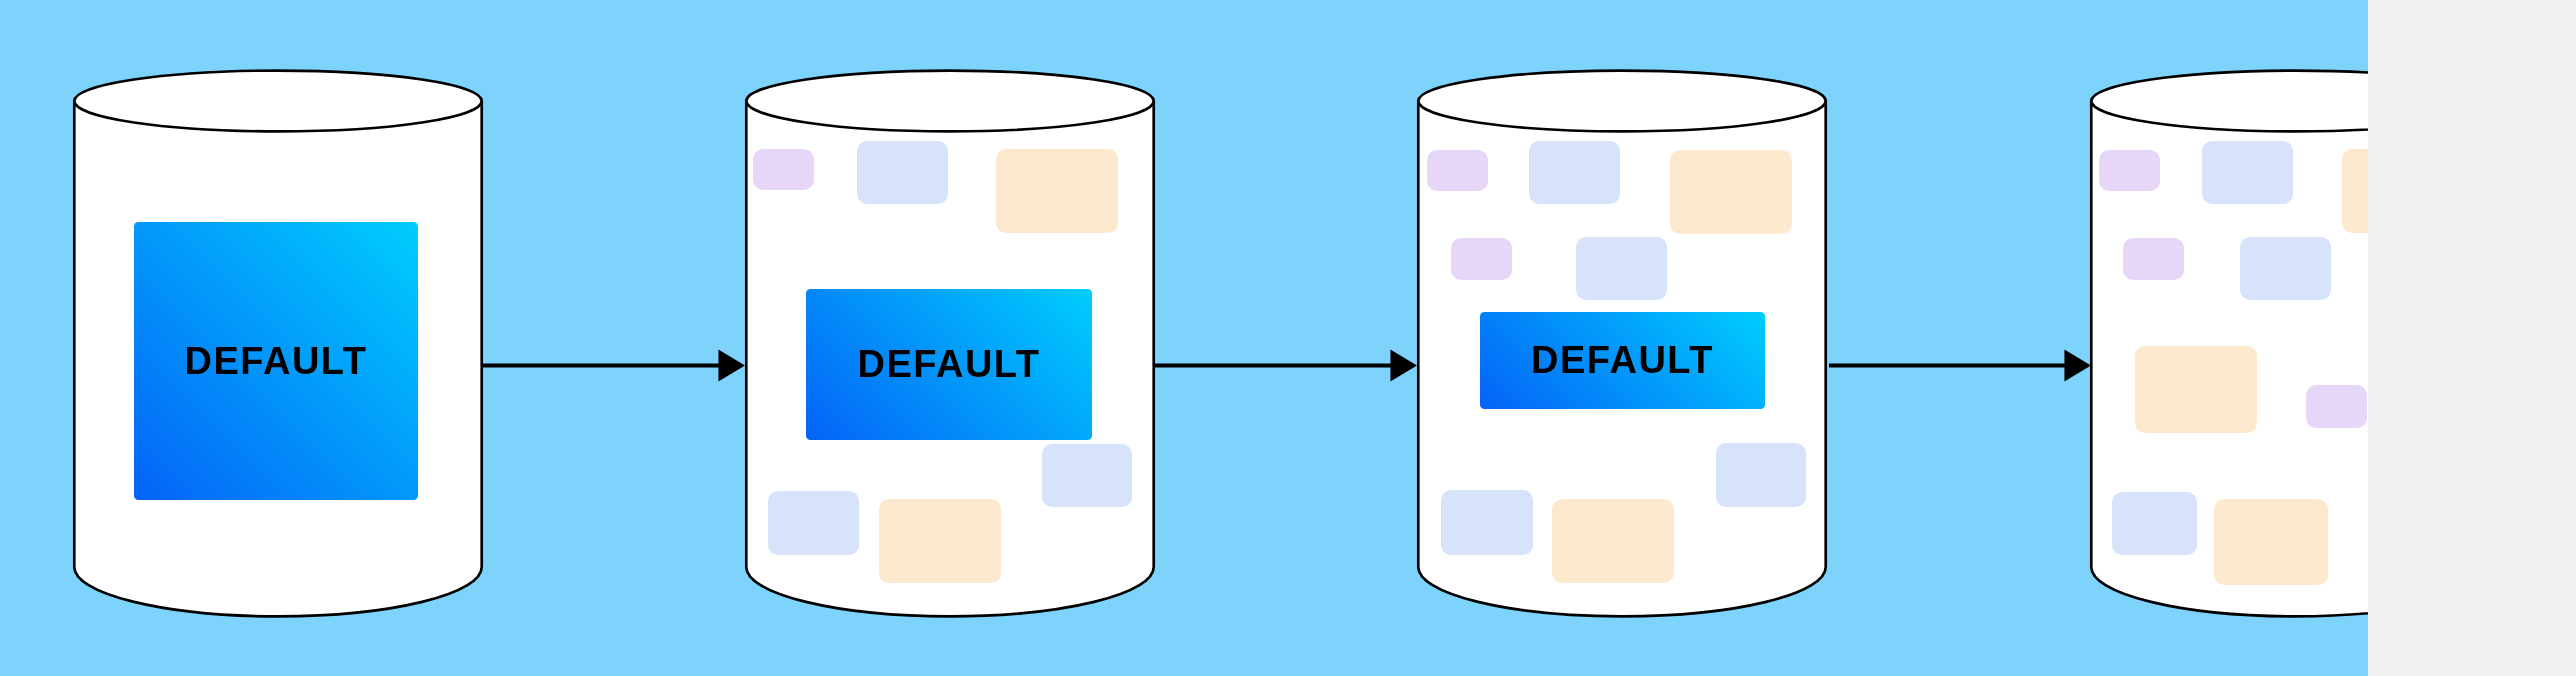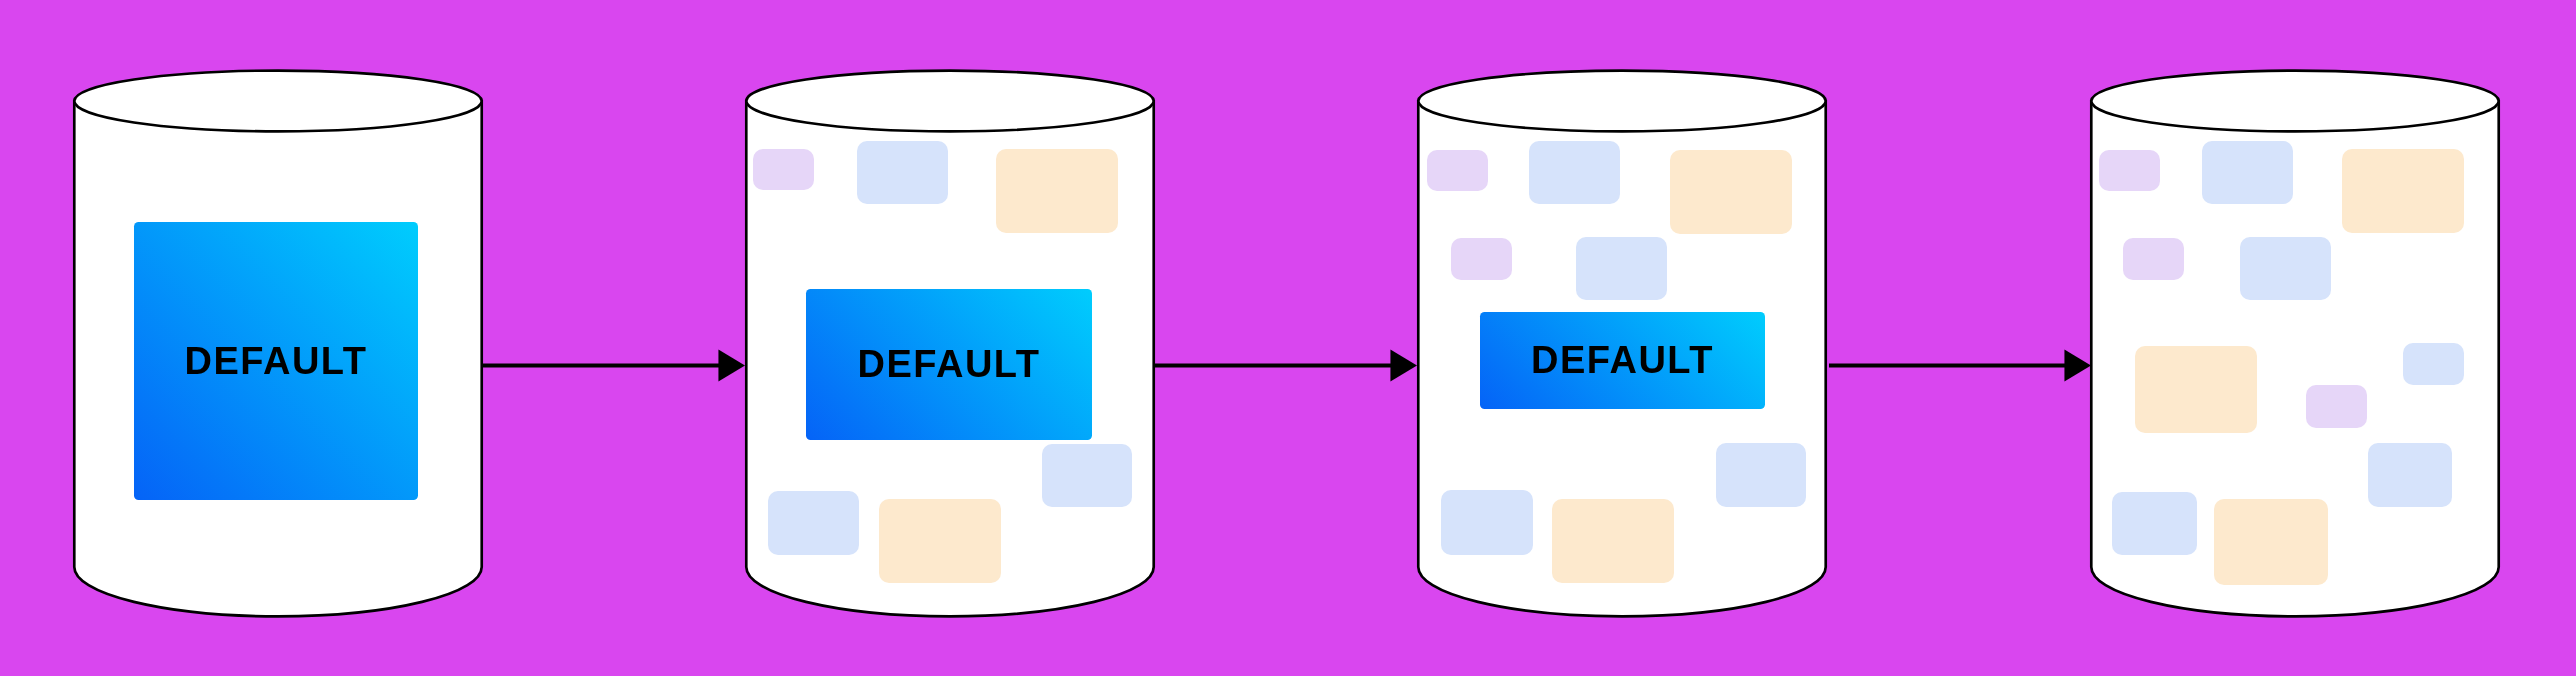--- a/index.html
+++ b/index.html
@@ -1,16 +1,16 @@
 <!DOCTYPE html>
 <html style="font-size:12px"><head>
 <meta charset="utf-8">
 <style>
   html,body{margin:0;padding:0;background:#f0f0f1;font-family:"Liberation Sans",sans-serif;}
-  #canvas{position:relative;width:2576px;height:677px;background:#d946ef;overflow:hidden;}
+  #canvas{position:relative;width:2368px;height:677px;background:#7dd3fc;overflow:hidden;}
   .cylinder{position:absolute;top:69px;width:412px;height:555px;}
   .cylinder svg{position:absolute;left:0;top:0;overflow:visible;}
   .content{position:absolute;left:0;top:0;width:100%;height:100%;}
   .fragment{position:absolute;border-radius:10px;}
   .frag-purple{background:#e6d6f8;}
   .frag-blue{background:#d6e3fb;}
   .frag-peach{background:#fde9cd;}
   .default-box{
     position:absolute;border-radius:4.6px;
     background:linear-gradient(45deg,#0563f7 0%,#00cdfd 100%);

